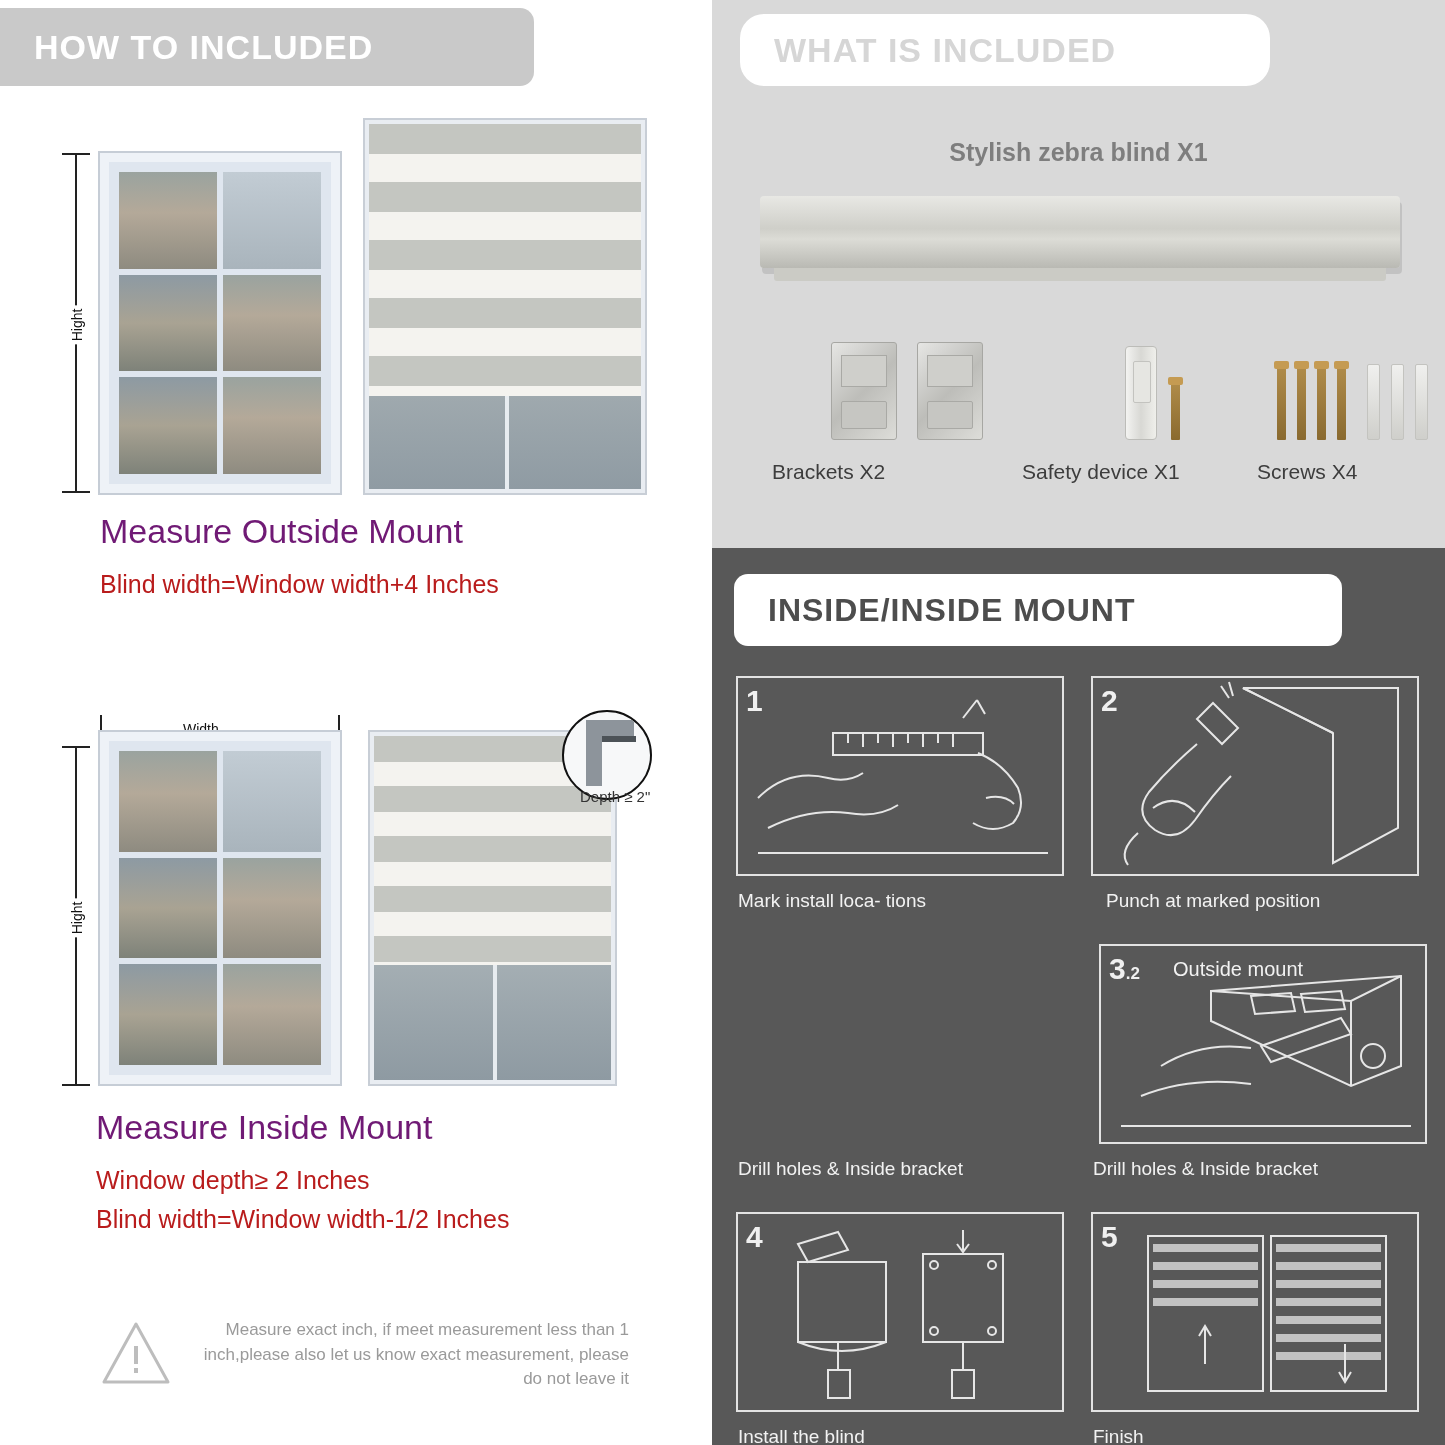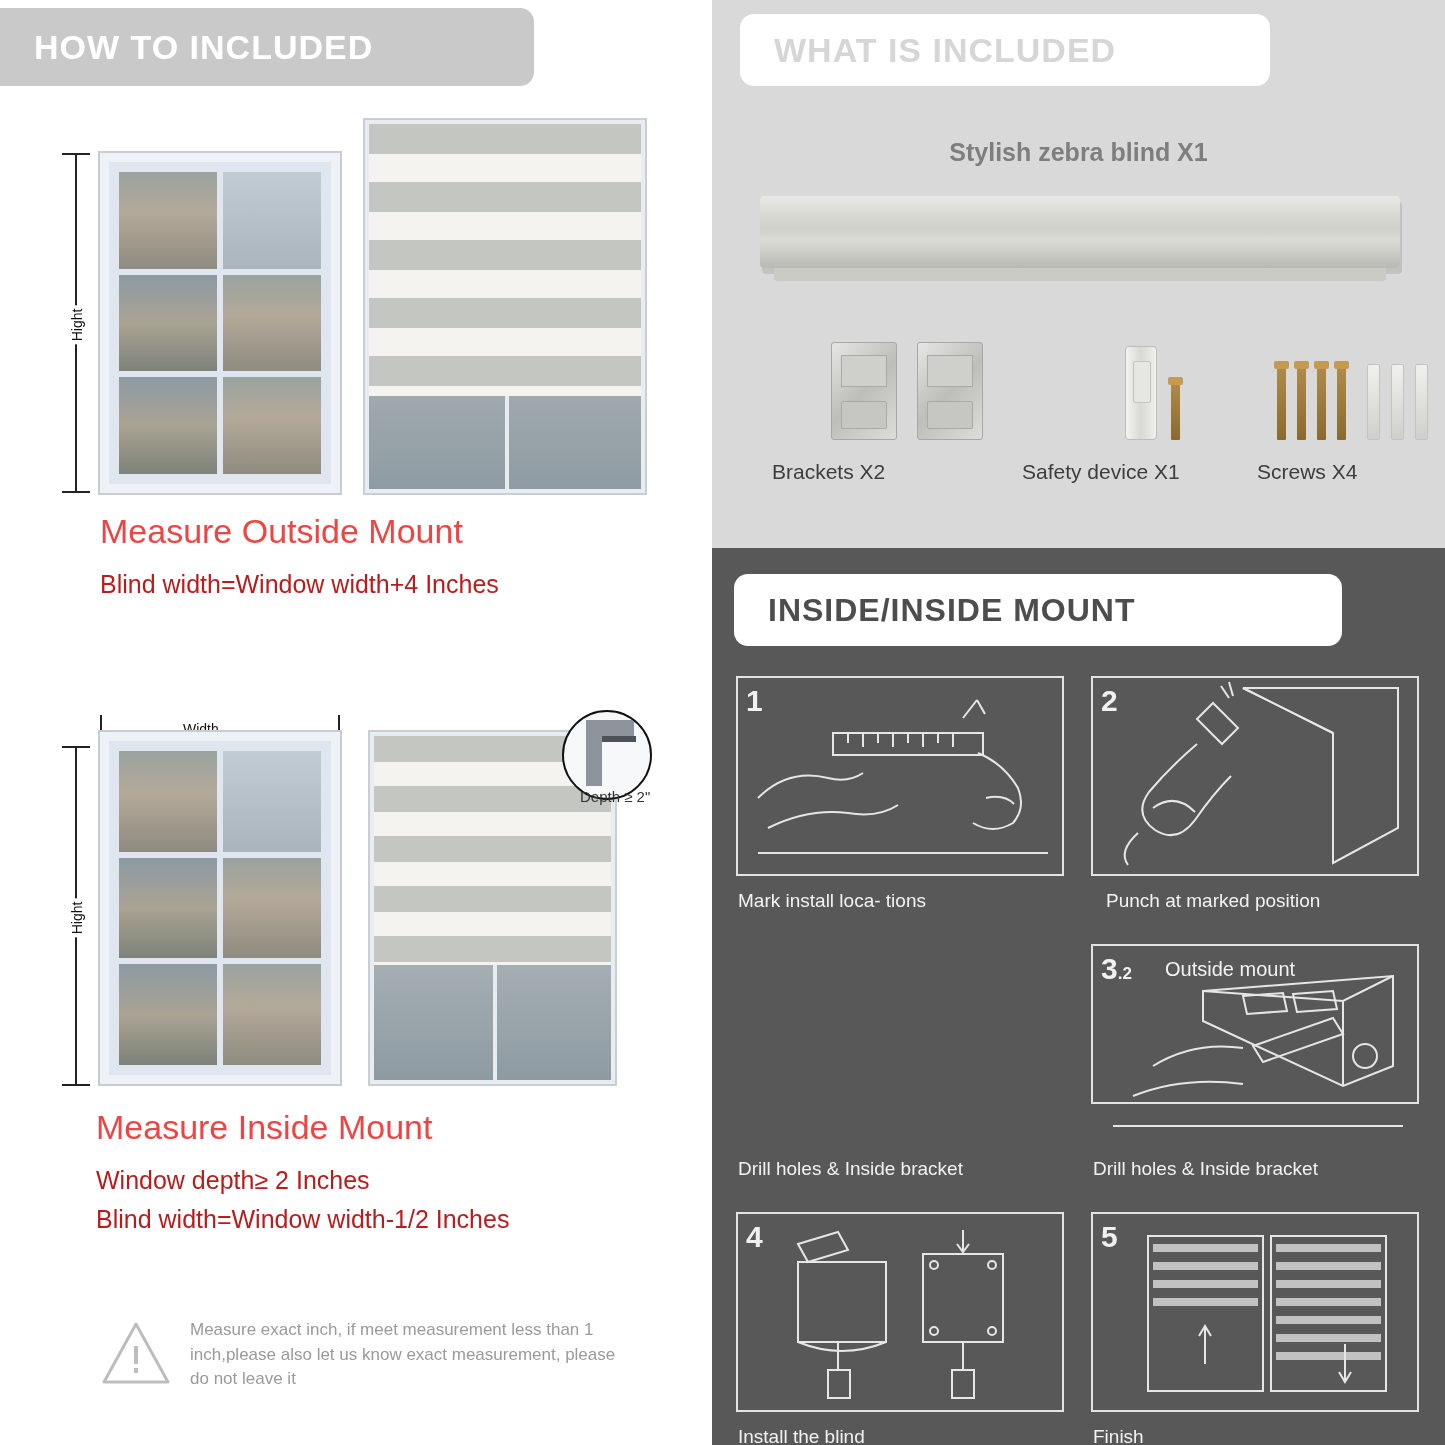--- a/index.html
+++ b/index.html
@@ -46,31 +46,31 @@
   .sky{background:linear-gradient(180deg,#c2ccd4 0%,#a9b4bc 100%);}
 
   .blind-img{position:absolute;border:4px solid #e9edf2;box-sizing:border-box;background:#cfd6dd;overflow:hidden;box-shadow:0 0 0 2px #c8ced6;}
   .blind-stripes{position:absolute;left:0;right:0;top:0;}
   .blind-bottom-window{position:absolute;left:0;right:0;bottom:0;background:#93a0a8;}
 
   .dim-line{position:absolute;background:#222;}
   .dim-label{position:absolute;font-size:14px;color:#111;background:#fff;padding:0 5px;}
   .dim-label-v{position:absolute;font-size:14px;color:#111;background:#fff;padding:0 3px;transform:rotate(-90deg);transform-origin:center;}
 
-  .h-title{font-size:34px;color:#ef4444;font-weight:normal;}
+  .h-title{font-size:34px;color:#701a75;font-weight:normal;}
   .h-line{font-size:25px;color:#b91c1c;line-height:1.55;}
 
-  .note{position:absolute;display:flex;gap:18px;align-items:flex-start;}
+  .note{position:absolute;display:flex;gap:27px;align-items:flex-start;text-align:right;}
   .note-txt{font-size:17px;color:#9a9a9a;line-height:1.45;}
 
   
   .right-top{position:absolute;top:0;left:0;width:733px;height:548px;background:#d9d9d9;}
   .banner-incl{
     top:14px;left:28px;width:496px;height:72px;
-    background:#ffffff;color:#d6d6d6;font-size:34px;border-radius:14px;
+    background:#ffffff;color:#d6d6d6;font-size:34px;border-radius:24px;
   }
   .incl-title{position:absolute;top:138px;left:0;width:733px;text-align:center;font-size:25px;color:#7e7e7e;font-weight:bold;}
   .headrail{position:absolute;top:196px;left:48px;width:640px;height:72px;
     background:linear-gradient(180deg,#e8e8e4 0%,#cfcfc9 45%,#dcdcd6 60%,#b9b9b3 100%);
     border-radius:4px;box-shadow:2px 6px 0 rgba(0,0,0,.10);}
   .headrail:after{content:"";position:absolute;left:14px;right:14px;bottom:-13px;height:13px;background:#cbcbc5;border-radius:0 0 3px 3px;}
 
   .parts-row{position:absolute;top:330px;left:0;width:733px;height:180px;}
   .part{position:absolute;text-align:left;}
   .part-label{font-size:21px;color:#3d3d3d;position:absolute;top:130px;width:100%;}
@@ -282,21 +282,21 @@
             </svg>
           </div>
           <div class="step-cap" style="left:15px;top:214px;text-align:center;">Punch at  marked position</div>
         </div>
 
         <div class="step" style="left:0;top:268px;width:328px;height:268px;">
           <div class="step-cap" style="left:2px;top:214px;">Drill holes &amp;  Inside bracket</div>
         </div>
 
         <div class="step" style="left:355px;top:268px;width:328px;height:268px;">
-          <div class="step-box" style="left:0;top:0;width:328px;height:160px;">
+          <div class="step-box" style="left:8px;top:0;width:328px;height:200px;">
             <div class="step-num">
               <span>3</span><small>.2</small>
             </div>
             <div class="step-sub" style="left:72px;">Outside mount</div>
             <svg width="328" height="200" viewBox="0 0 328 200">
               <path d="M110 45 L300 30 L300 120 L250 140 L110 75 Z" stroke="#e6e6e6" fill="none" stroke-width="2"></path>
               <path d="M110 45 L250 55 L300 30 M250 55 L250 140" stroke="#e6e6e6" fill="none" stroke-width="2"></path>
               <path d="M150 50 l40 -3 l4 18 l-40 3 z" stroke="#e6e6e6" fill="none" stroke-width="2"></path>
               <path d="M200 48 l40 -3 l4 18 l-40 3 z" stroke="#e6e6e6" fill="none" stroke-width="2"></path>
               <path d="M60 120 q40 -25 90 -18" stroke="#e6e6e6" fill="none" stroke-width="2"></path>

